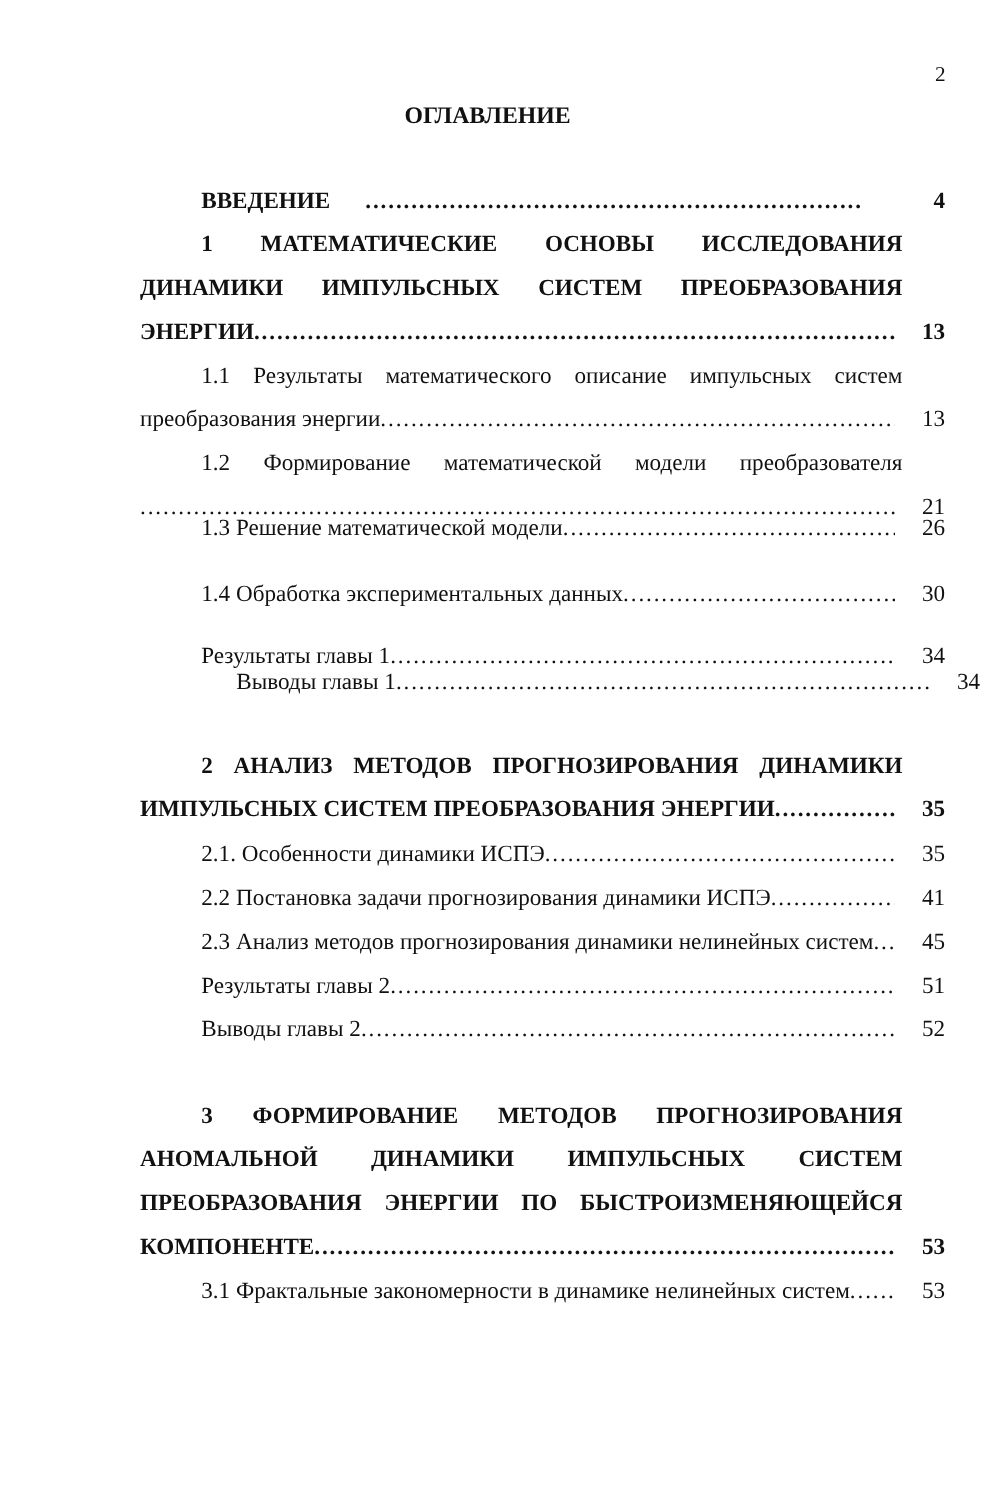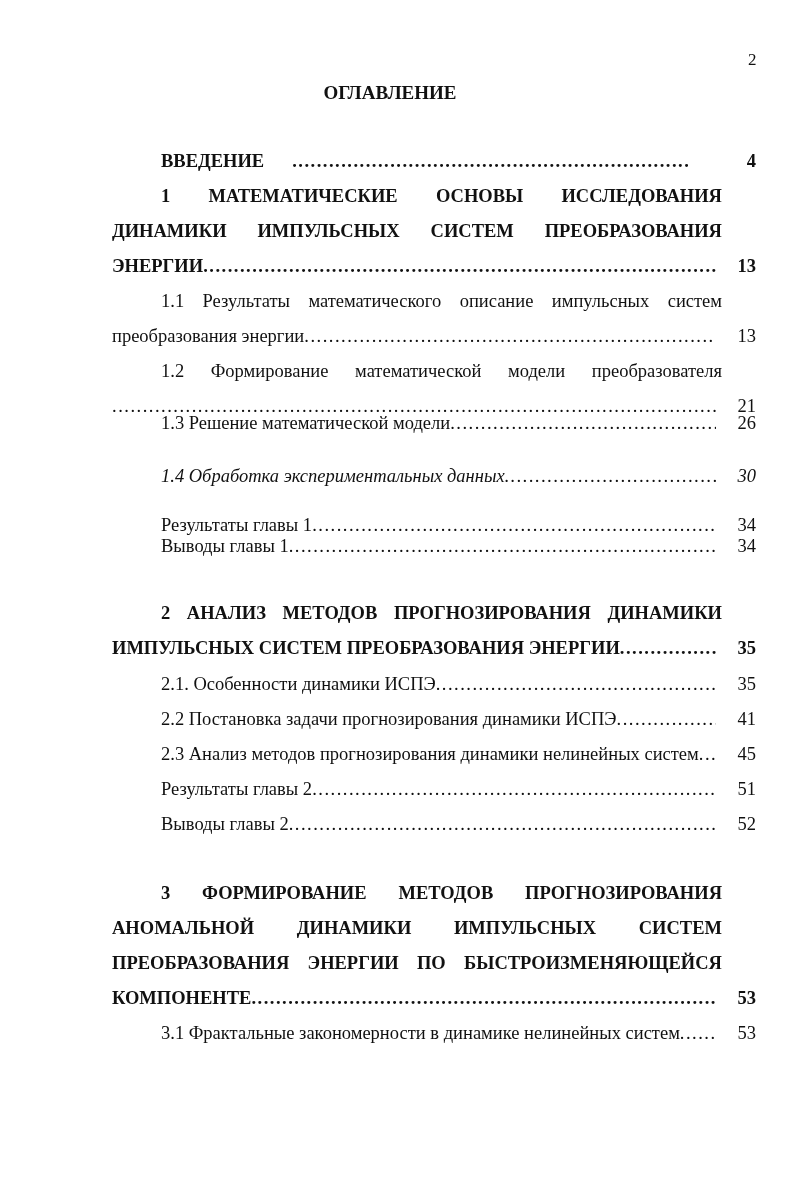--- a/index.html
+++ b/index.html
@@ -74,31 +74,31 @@
 <div class="line row" style="top:393px;">
   <span class="dots"></span>
   <span class="pg">21</span>
 </div>
 
 <div class="line row ind" style="top:410px;">
   <span class="txt">1.3 Решение математической модели</span>
   <span class="dots"></span>
   <span class="pg">26</span>
 </div>
-<div class="line row ind" style="top:463px;font-style:italic;">
+<div class="line row ind" style="top:463px;">
   <span class="txt">1.4 Обработка экспериментальных данных</span>
   <span class="dots"></span>
   <span class="pg">30</span>
 </div>
 <div class="line row ind" style="top:512px;">
   <span class="txt">Результаты главы 1</span>
   <span class="dots"></span>
   <span class="pg">34</span>
 </div>
-<div class="line row ind" style="top:533px;">
+<div class="line row ind" style="top:533px;margin-left:28px;">
   <span class="txt">Выводы главы 1</span>
   <span class="dots"></span>
   <span class="pg">34</span>
 </div>
 
 <div class="line just bold indj" style="top:600px;">
   <span>2</span>
   <span>АНАЛИЗ</span>
   <span>МЕТОДОВ</span>
   <span>ПРОГНОЗИРОВАНИЯ</span>

